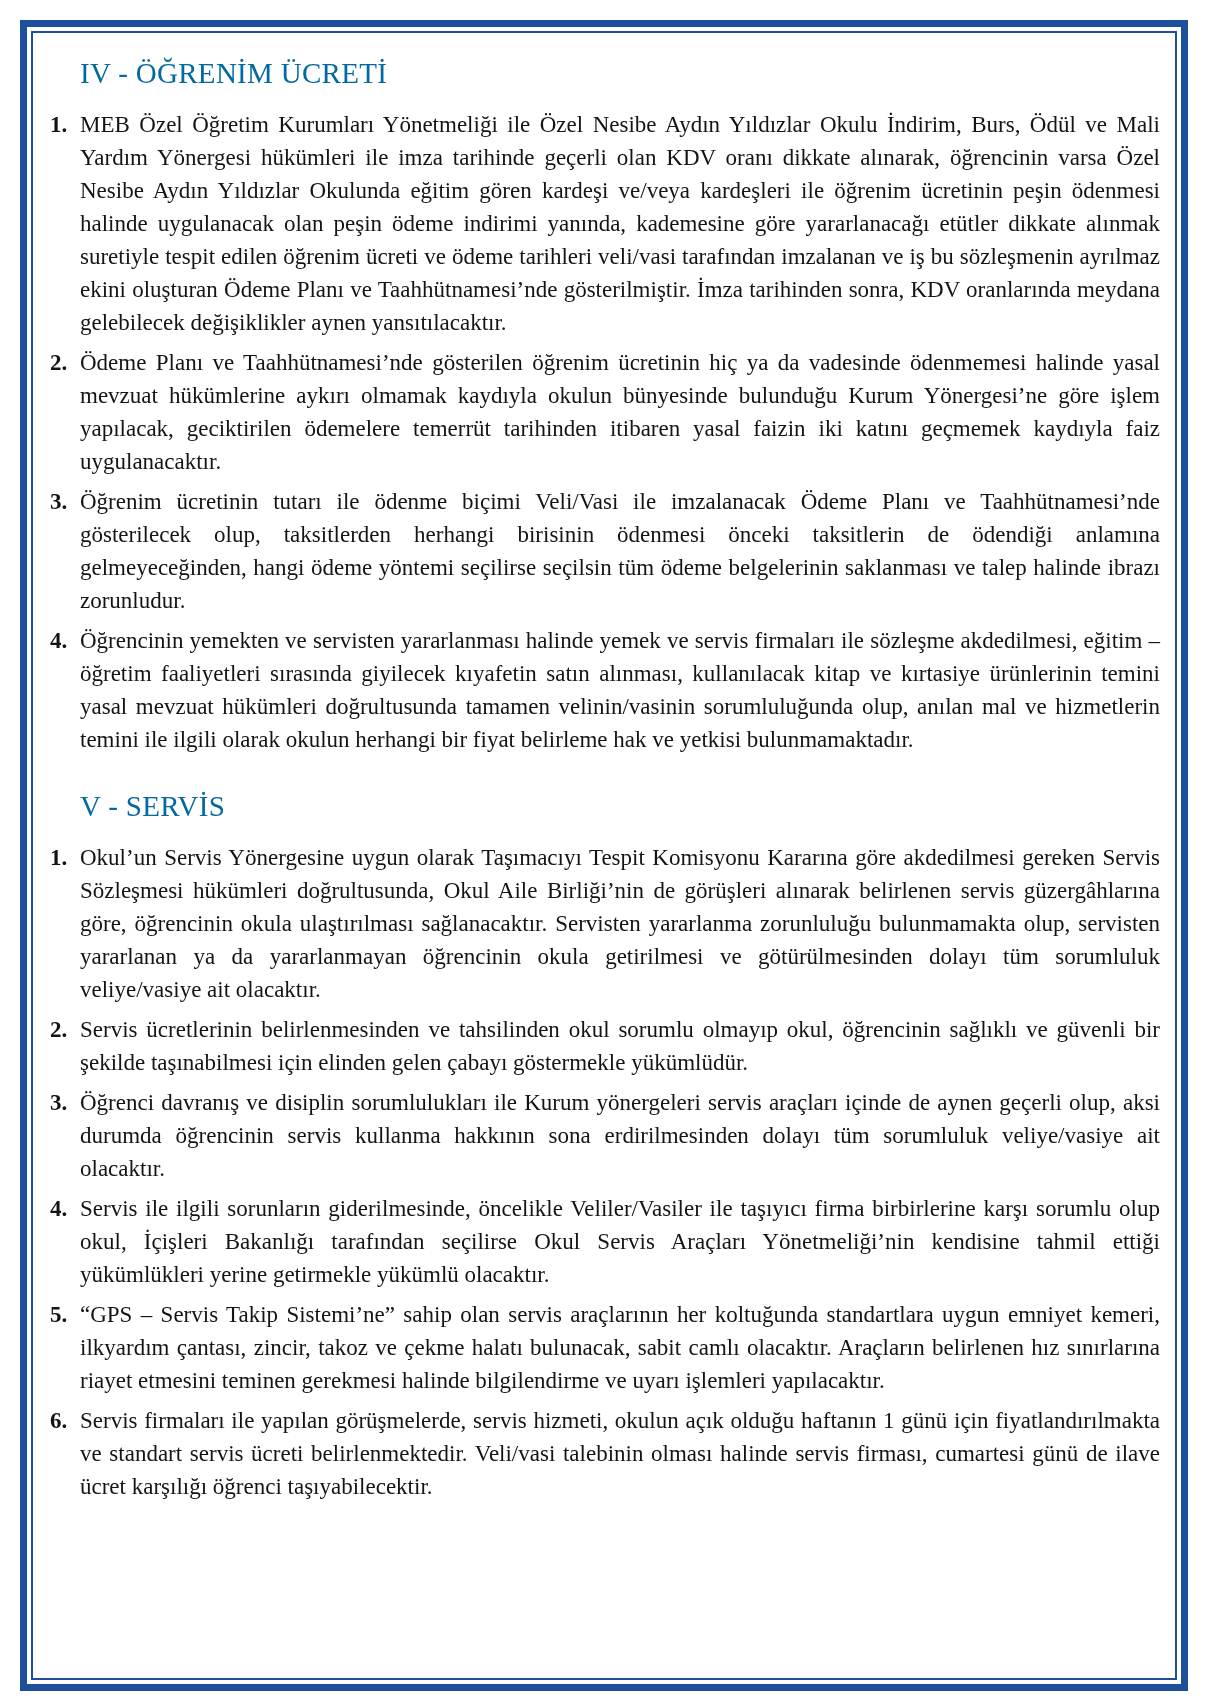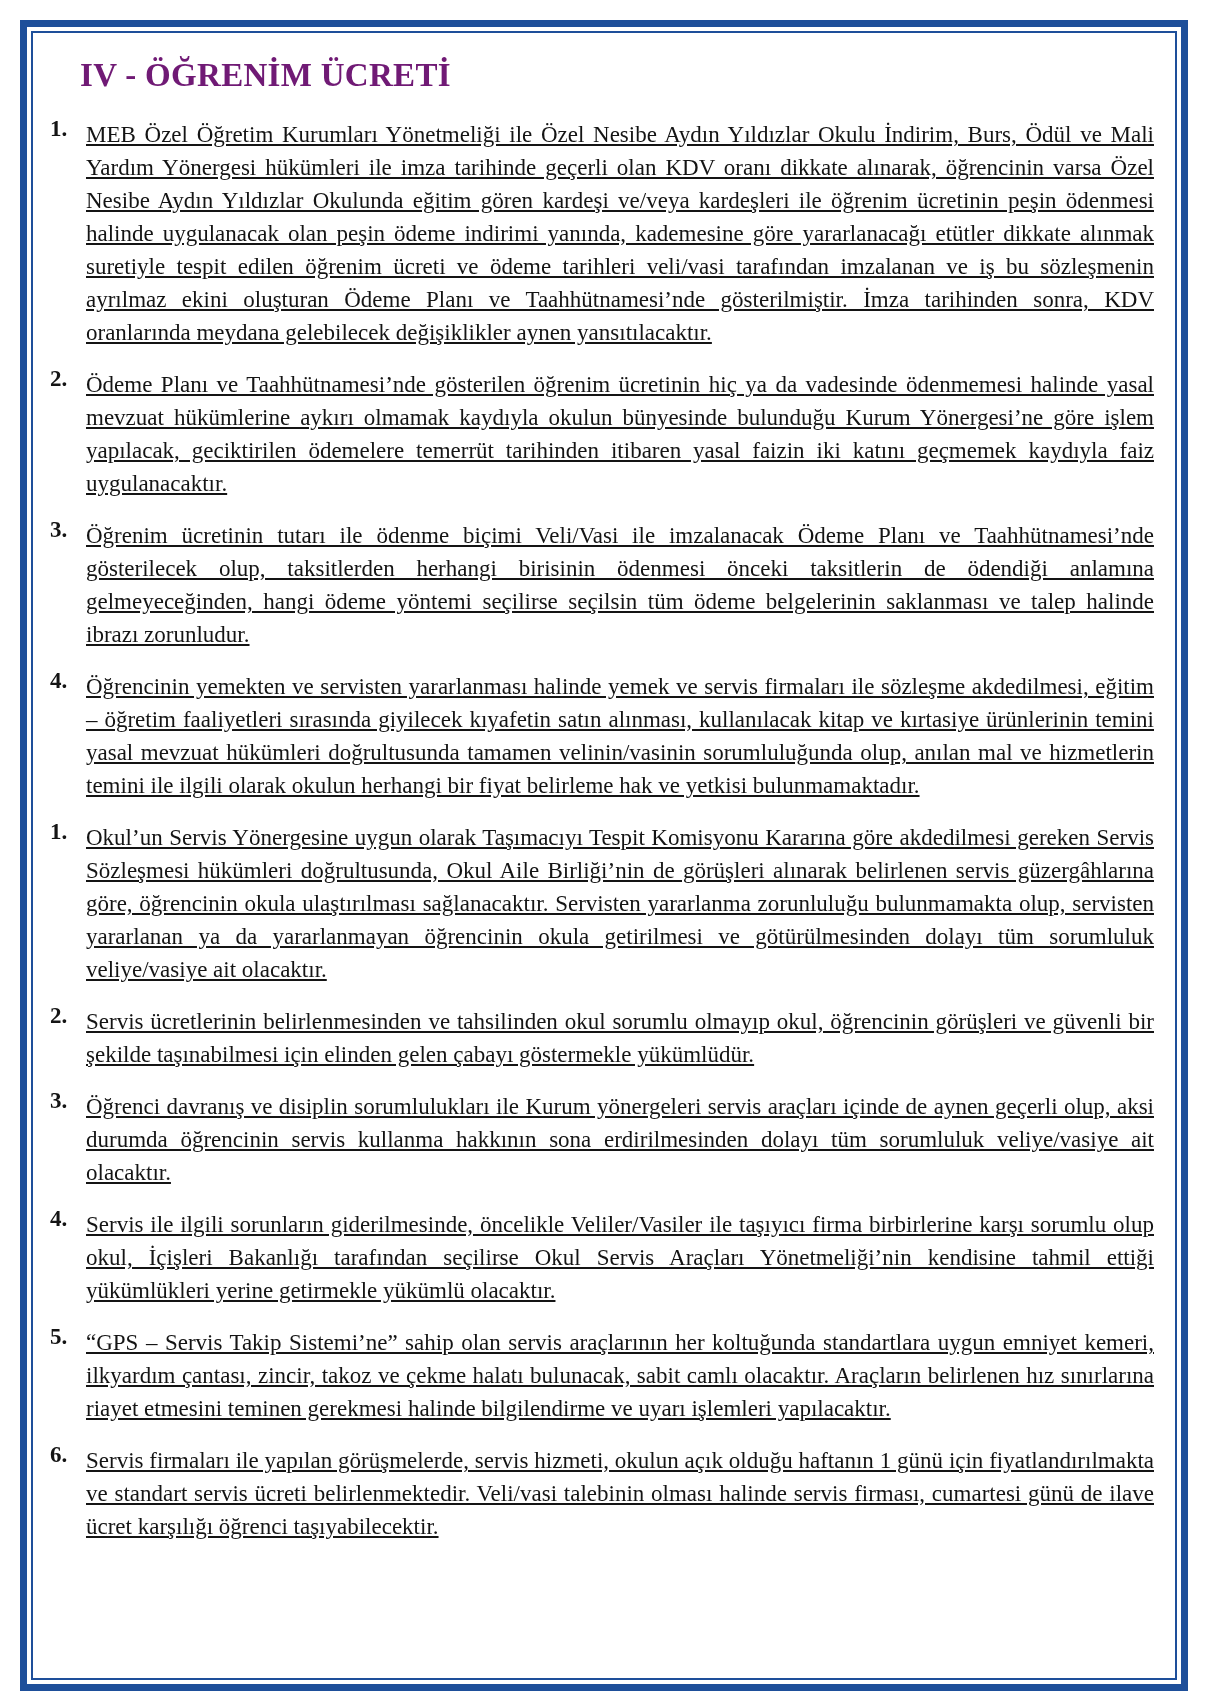--- a/index.html
+++ b/index.html
@@ -23,43 +23,42 @@
   }
   .frame-inner {
     border: 2px solid #1e4f9a;
     box-sizing: border-box;
     height: 100%;
     padding: 24px 15px 16px 17px;
     overflow: hidden;
   }
   .section { margin: 0; }
   .section-heading {
-    font-size: 33px;
-    font-weight: bold;
-    color: #701a75;
+    font-size: 29px;
+    font-weight: normal;
+    color: #0369a1;
     margin: 0 0 18px 30px;
     letter-spacing: 0.3px;
   }
   .section + .section .section-heading { margin-top: 34px; }
   .item {
     display: flex;
     margin: 0 0 7px 0;
     font-size: 23px;
     line-height: 33px;
   }
   .item .num {
     flex: 0 0 30px;
     font-weight: bold;
     text-align: left;
   }
   .item .txt {
     flex: 1;
-    margin: 6px;
+    margin: 0;
     text-align: justify;
-    text-decoration: underline;
   }
 </style>
 </head>
 <body>
 
 <div class="frame-outer">
   <div class="frame-inner">
 
     <div class="section">
       <h2 class="section-heading">IV - ÖĞRENİM ÜCRETİ</h2>
@@ -76,28 +75,29 @@
         <span class="num">3.</span>
         <p class="txt">Öğrenim ücretinin tutarı ile ödenme biçimi Veli/Vasi ile imzalanacak Ödeme Planı ve Taahhütnamesi’nde gösterilecek olup, taksitlerden herhangi birisinin ödenmesi önceki taksitlerin de ödendiği anlamına gelmeyeceğinden, hangi ödeme yöntemi seçilirse seçilsin tüm ödeme belgelerinin saklanması ve talep halinde ibrazı zorunludur.</p>
       </div>
       <div class="item">
         <span class="num">4.</span>
         <p class="txt">Öğrencinin yemekten ve servisten yararlanması halinde yemek ve servis firmaları ile sözleşme akdedilmesi, eğitim – öğretim faaliyetleri sırasında giyilecek kıyafetin satın alınması, kullanılacak kitap ve kırtasiye ürünlerinin temini yasal mevzuat hükümleri doğrultusunda tamamen velinin/vasinin sorumluluğunda olup, anılan mal ve hizmetlerin temini ile ilgili olarak okulun herhangi bir fiyat belirleme hak ve yetkisi bulunmamaktadır.</p>
       </div>
     </div>
 
     <div class="section">
+      <h2 class="section-heading">V - SERVİS</h2>
 
       <div class="item">
         <span class="num">1.</span>
         <p class="txt">Okul’un Servis Yönergesine uygun olarak Taşımacıyı Tespit Komisyonu Kararına göre akdedilmesi gereken Servis Sözleşmesi hükümleri doğrultusunda, Okul Aile Birliği’nin de görüşleri alınarak belirlenen servis güzergâhlarına göre, öğrencinin okula ulaştırılması sağlanacaktır. Servisten yararlanma zorunluluğu bulunmamakta olup, servisten yararlanan ya da yararlanmayan öğrencinin okula getirilmesi ve götürülmesinden dolayı tüm sorumluluk veliye/vasiye ait olacaktır.</p>
       </div>
       <div class="item">
         <span class="num">2.</span>
-        <p class="txt">Servis ücretlerinin belirlenmesinden ve tahsilinden okul sorumlu olmayıp okul, öğrencinin görüşleri ve güvenli bir şekilde taşınabilmesi için elinden gelen çabayı göstermekle yükümlüdür.</p>
+        <p class="txt">Servis ücretlerinin belirlenmesinden ve tahsilinden okul sorumlu olmayıp okul, öğrencinin sağlıklı ve güvenli bir şekilde taşınabilmesi için elinden gelen çabayı göstermekle yükümlüdür.</p>
       </div>
       <div class="item">
         <span class="num">3.</span>
         <p class="txt">Öğrenci davranış ve disiplin sorumlulukları ile Kurum yönergeleri servis araçları içinde de aynen geçerli olup, aksi durumda öğrencinin servis kullanma hakkının sona erdirilmesinden dolayı tüm sorumluluk veliye/vasiye ait olacaktır.</p>
       </div>
       <div class="item">
         <span class="num">4.</span>
         <p class="txt">Servis ile ilgili sorunların giderilmesinde, öncelikle Veliler/Vasiler ile taşıyıcı firma birbirlerine karşı sorumlu olup okul, İçişleri Bakanlığı tarafından seçilirse Okul Servis Araçları Yönetmeliği’nin kendisine tahmil ettiği yükümlükleri yerine getirmekle yükümlü olacaktır.</p>
       </div>
       <div class="item">

